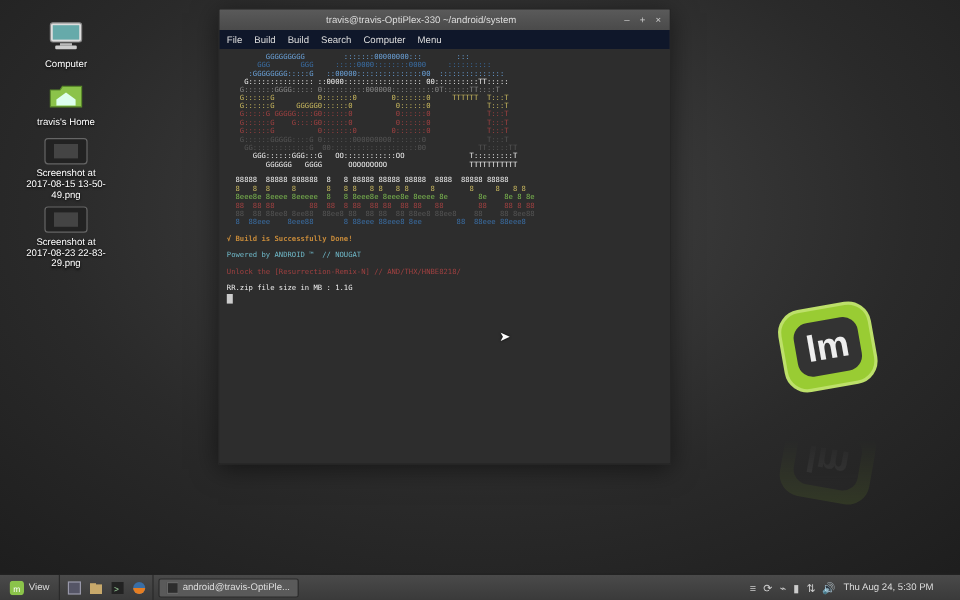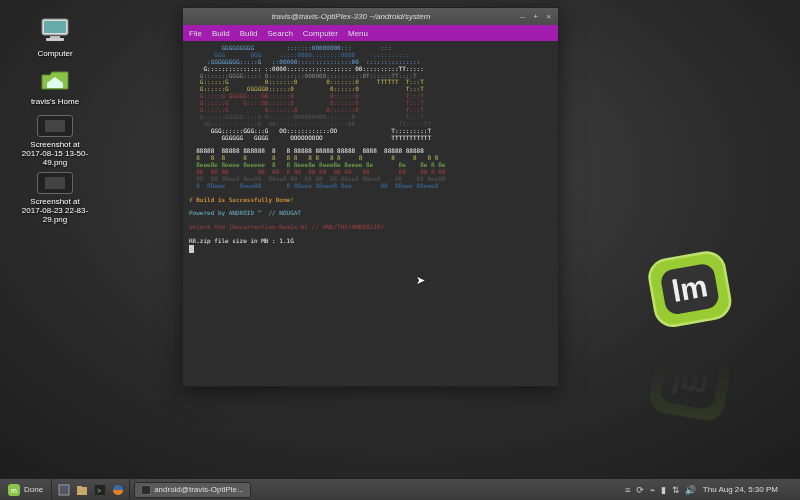--- a/index.html
+++ b/index.html
@@ -35,26 +35,26 @@
 
   
   .window {
     position:absolute; left:182px; top:7px; width:377px; height:380px;
     background:#3a3a3a; border:1px solid #222; box-shadow:0 4px 20px rgba(0,0,0,0.5);
     display:flex; flex-direction:column;
   }
   .titlebar {
     height:17px; background:linear-gradient(#5a5a5a,#4a4a4a);
     display:flex; align-items:center; font-size:8px; color:#ddd;
-    padding:0 4px; gap:2px;font-style:italic;
+    padding:0 4px; gap:2px;
   }
   .titlebar .title { flex:1; text-align:center; }
   .winbtn { width:11px; height:11px; display:flex; align-items:center; justify-content:center; font-size:8px; color:#ccc; border-radius:2px; }
   .menubar {
-    height:16px; background:#a21caf; display:flex; align-items:center;
+    height:16px; background:#0f172a; display:flex; align-items:center;
     font-size:8px; color:#ddd; gap:10px; padding:0 6px;
   }
   .menubar span { cursor:default; }
   .term-body {
     flex:1; background:#2d2d2d; padding:4px 6px;
     font-family:"DejaVu Sans Mono","Courier New",monospace;
     font-size:6px; line-height:1.15; color:#ccc;
     overflow:hidden; white-space:pre;
   }
   .cursor-block { display:inline-block; width:5px; height:8px; background:#ccc; vertical-align:bottom; }
@@ -209,21 +209,21 @@
 <div class="mouse-cursor">➤</div>
 
 <div class="taskbar">
   <div class="menu-btn">
     <span class="m-ico">
       <svg width="12" height="12" viewBox="0 0 12 12">
           <rect width="12" height="12" rx="3" fill="#8bc34a"></rect>
           <text x="6" y="9" text-anchor="middle" font-size="7" fill="#fff" font-family="sans-serif">m</text>
         </svg>
     </span>
-    <span>Done</span>
+    <span>View</span>
   </div>
   <div class="tray-launchers">
     <span class="li">
         <svg width="12" height="12">
           <rect x="1" y="1" width="10" height="10" fill="#556" stroke="#99a"></rect>
         </svg>
       </span>
     <span class="li">
         <svg width="12" height="12">
           <rect x="1" y="3" width="10" height="8" fill="#c8a96b"></rect>

